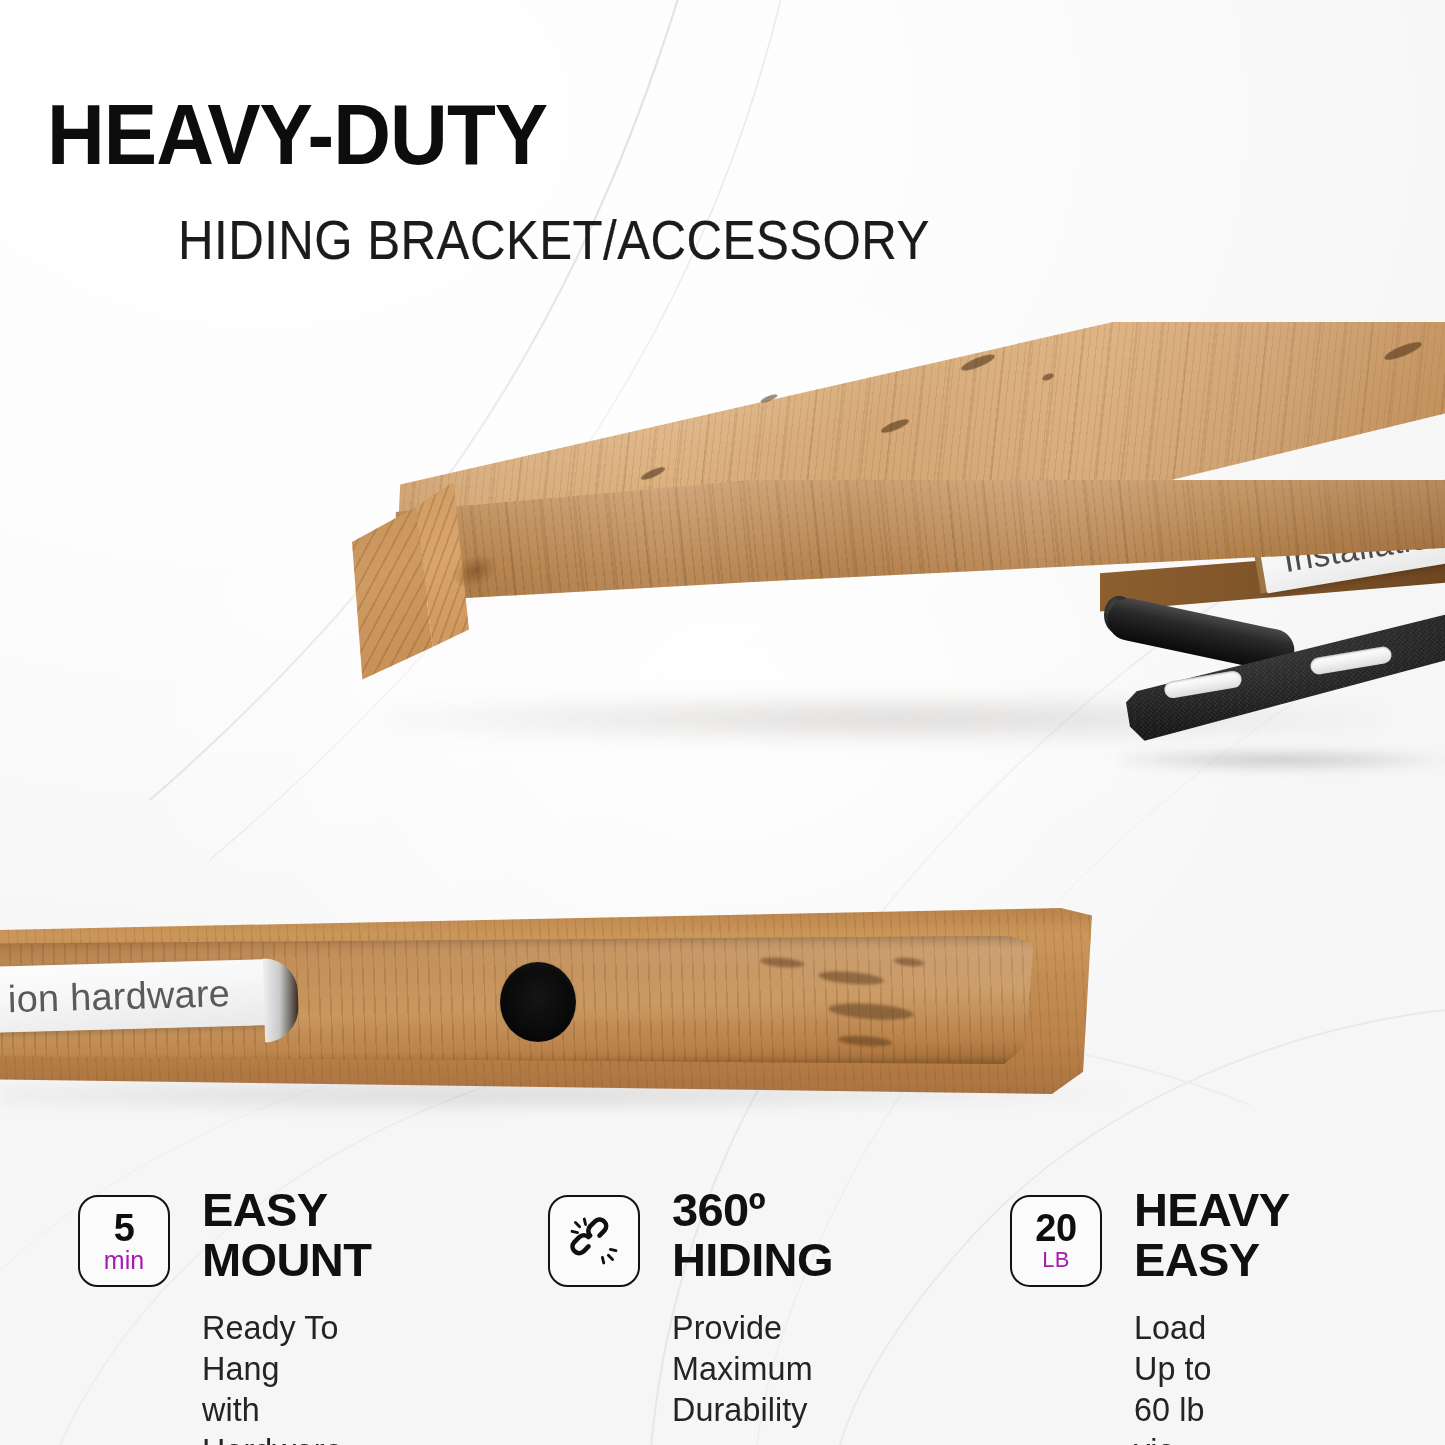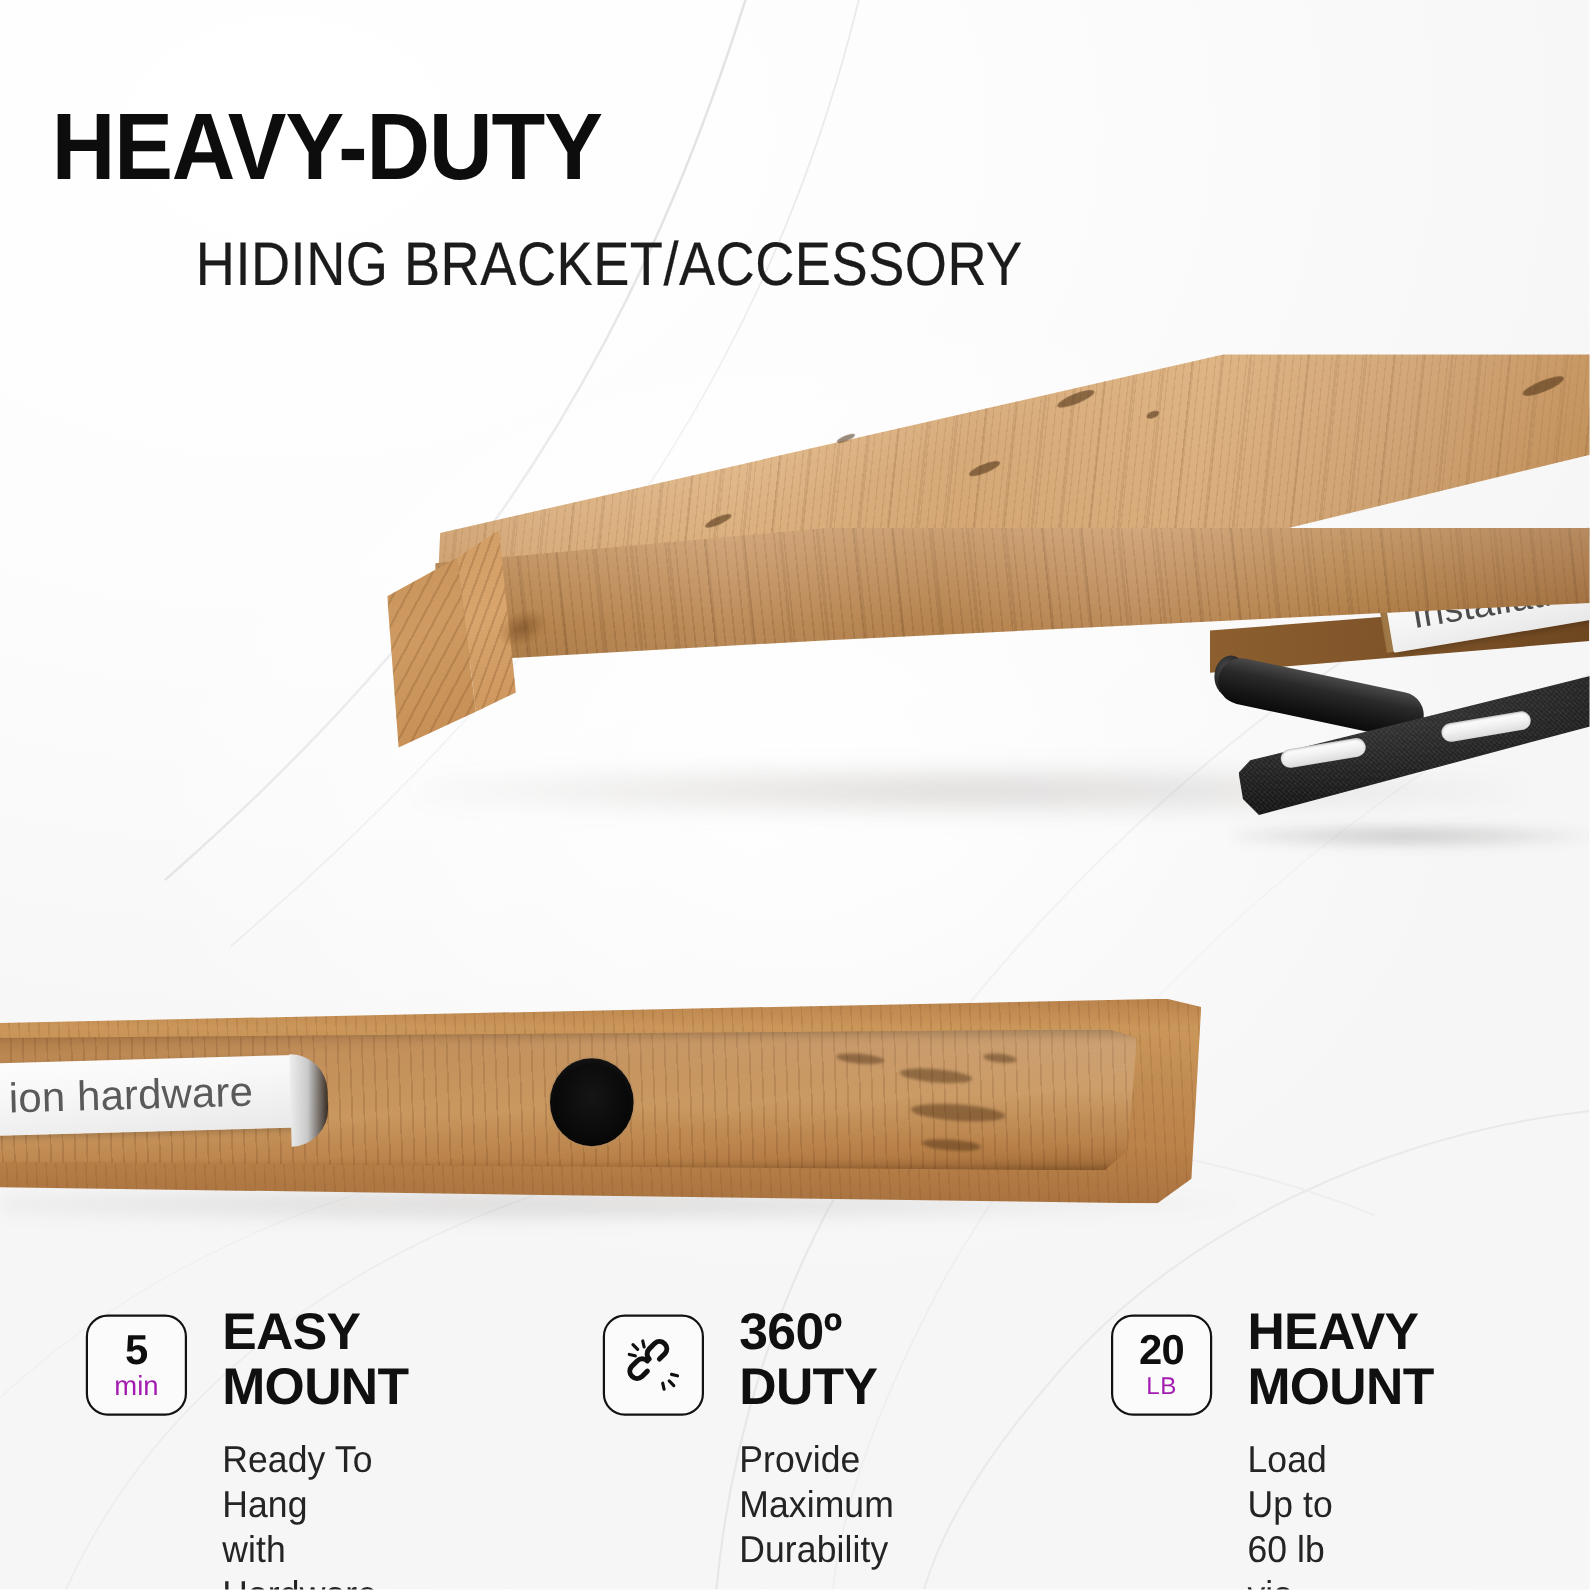--- a/index.html
+++ b/index.html
@@ -400,30 +400,30 @@
             <line x1="15" y1="15" x2="10" y2="10"></line>
             <line x1="22" y1="12.5" x2="20.5" y2="6"></line>
             <line x1="12.5" y1="22" x2="6" y2="20.5"></line>
             <line x1="49" y1="49" x2="54" y2="54"></line>
             <line x1="42" y1="51.5" x2="43.5" y2="58"></line>
             <line x1="51.5" y1="42" x2="58" y2="43.5"></line>
           </g>
         </svg>
       </div>
       <div class="feat-title">360º
-DUTY</div>
+HIDING</div>
       <div class="feat-desc">Provide Maximum
 Durability</div>
     </div>
 
     <div class="feat feat-3">
       <div class="badge">
         <span class="badge-big">20</span>
         <span class="badge-small caps">LB</span>
       </div>
       <div class="feat-title">HEAVY
-MOUNT</div>
+EASY</div>
       <div class="feat-desc">Load Up to
 60 lb via Drywall</div>
     </div>
 
   </div>
 </div>
 
 </body></html>

